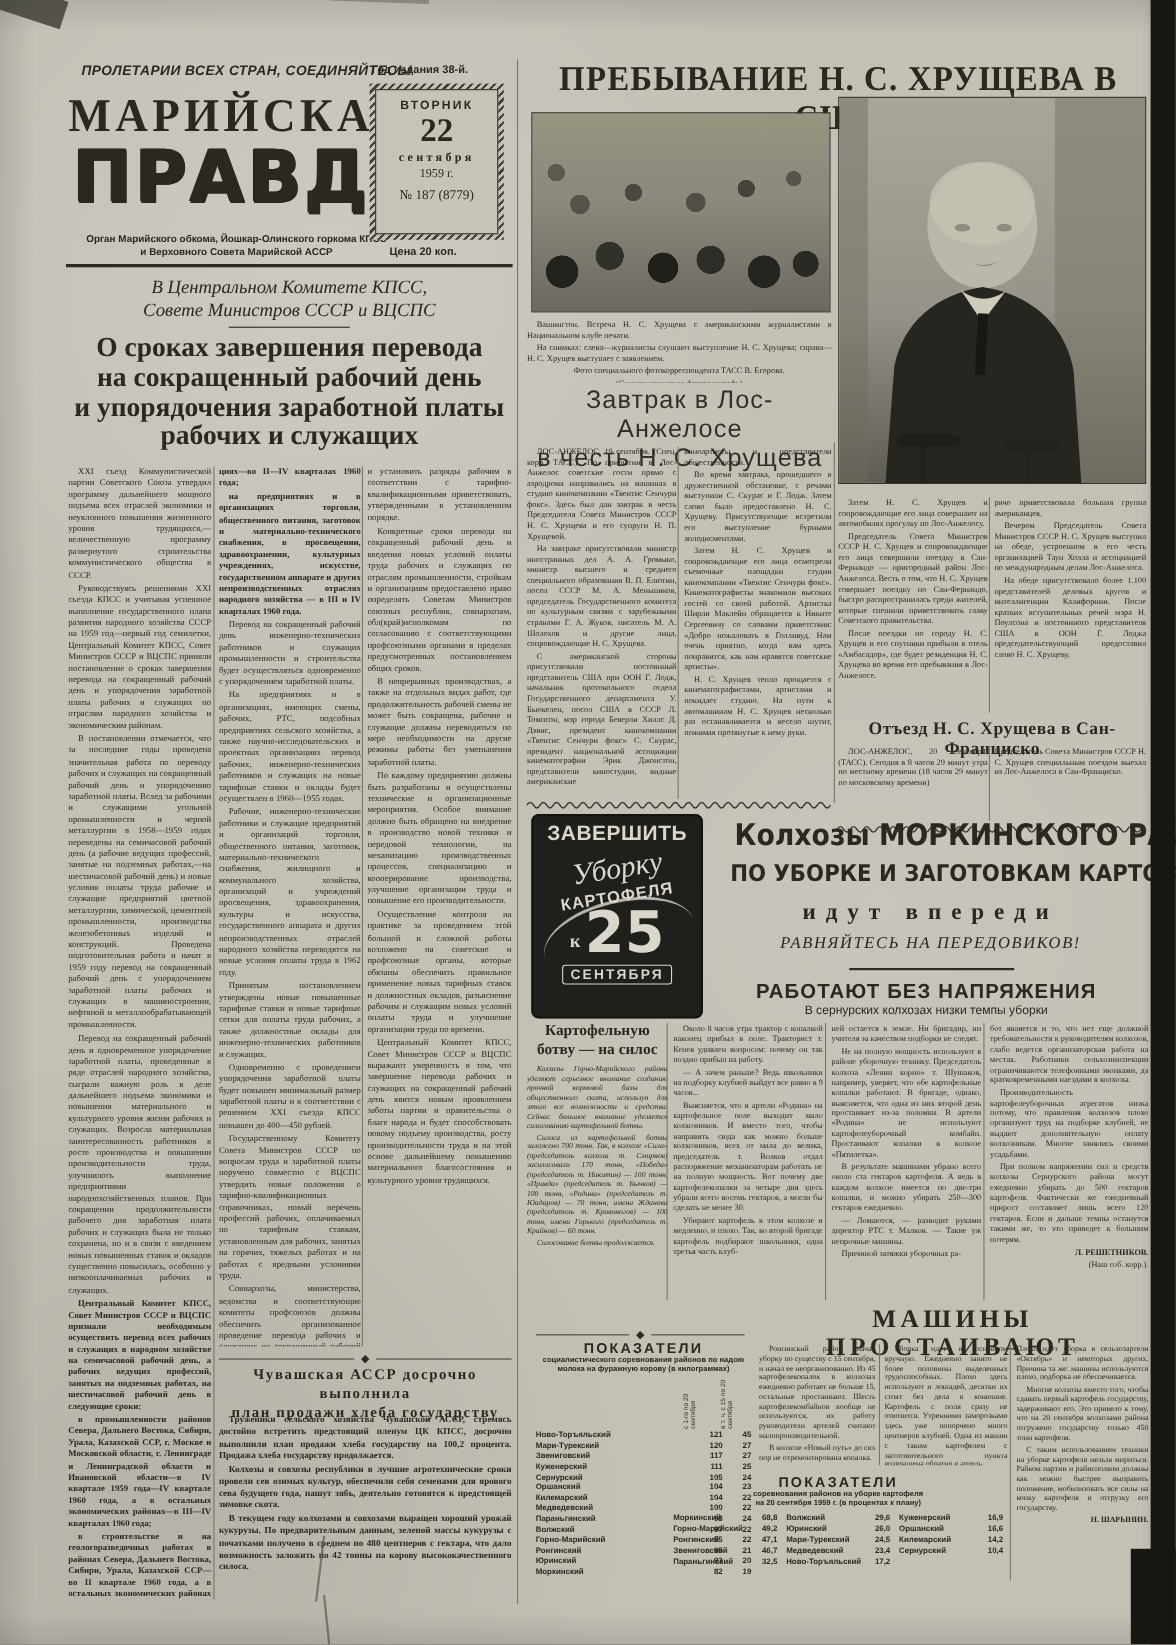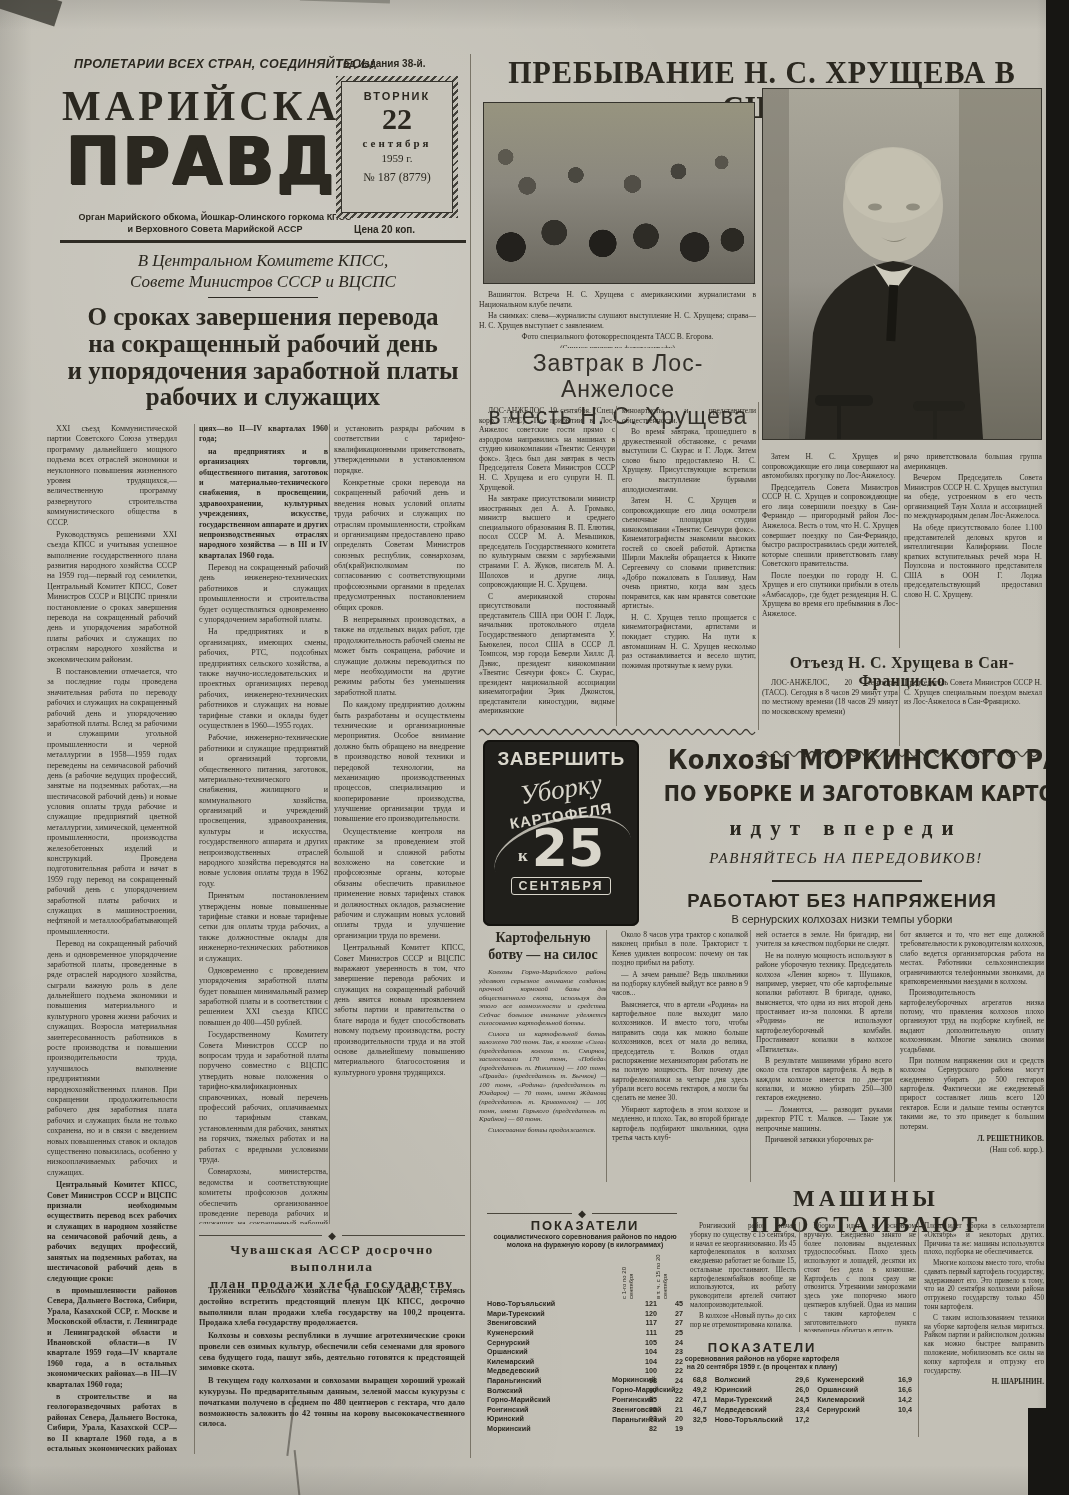--- a/index.html
+++ b/index.html
@@ -161,21 +161,21 @@
   </div>
   <div class="hrule" style="left:208px;top:297px;width:110px;height:1px;"></div>
   <div class="t lead-hl" style="left:60px;top:304px;width:406px;">
 
   <div>О сроках завершения перевода</div>
       <div>на сокращенный рабочий день</div>
       <div>и упорядочения заработной платы</div>
       <div>рабочих и служащих</div>
     </div>
 
-  <div class="col lead-col" style="left:47px;top:424px;width:130px;height:1030px;">
+  <div class="col lead-col" style="left:62px;top:424px;width:130px;height:1030px;">
 
   <p class="par">XXI съезд Коммунистической партии Советского Союза утвердил программу дальнейшего мощного подъема всех отраслей экономики и неуклонного повышения жизненного уровня трудящихся,—величественную программу развернутого строительства коммунистического общества в СССР.</p>
       <p class="par">Руководствуясь решениями XXI съезда КПСС и учитывая успешное выполнение государственного плана развития народного хозяйства СССР на 1959 год—первый год семилетки, Центральный Комитет КПСС, Совет Министров СССР и ВЦСПС приняли постановление о сроках завершения перевода на сокращенный рабочий день и упорядочения заработной платы рабочих и служащих по отраслям народного хозяйства и экономическим районам.</p>
       <p class="par">В постановлении отмечается, что за последние годы проведена значительная работа по переводу рабочих и служащих на сокращенный рабочий день и упорядочению заработной платы. Вслед за рабочими и служащими угольной промышленности и черной металлургии в 1958—1959 годах переведены на семичасовой рабочий день (а рабочие ведущих профессий, занятые на подземных работах,—на шестичасовой рабочий день) и новые условия оплаты труда рабочие и служащие предприятий цветной металлургии, химической, цементной промышленности, производства железобетонных изделий и конструкций. Проведена подготовительная работа и начат в 1959 году перевод на сокращенный рабочий день с упорядочением заработной платы рабочих и служащих в машиностроении, нефтяной и металлообрабатывающей промышленности.</p>
       <p class="par">Перевод на сокращенный рабочий день и одновременное упорядочение заработной платы, проведенные в ряде отраслей народного хозяйства, сыграли важную роль в деле дальнейшего подъема экономики и повышения материального и культурного уровня жизни рабочих и служащих. Возросла материальная заинтересованность работников в росте производства и повышении производительности труда, улучшилось выполнение предприятиями народнохозяйственных планов. При сокращении продолжительности рабочего дня заработная плата рабочих и служащих была не только сохранена, но и в связи с введением новых повышенных ставок и окладов существенно повысилась, особенно у низкооплачиваемых рабочих и служащих.</p>
       <p class="par b">Центральный Комитет КПСС, Совет Министров СССР и ВЦСПС признали необходимым осуществить перевод всех рабочих и служащих в народном хозяйстве на семичасовой рабочий день, а рабочих ведущих профессий, занятых на подземных работах, на шестичасовой рабочий день в следующие сроки:</p>
       <p class="par b">в промышленности районов Севера, Дальнего Востока, Сибири, Урала, Казахской ССР, г. Москве и Московской области, г. Ленинграде и Ленинградской области и Ивановской области—в IV квартале 1959 года—IV квартале 1960 года, а в остальных экономических районах—в III—IV кварталах 1960 года;</p>
       <p class="par b">в строительстве и на геологоразведочных работах в районах Севера, Дальнего Востока, Сибири, Урала, Казахской ССР—во II квартале 1960 года, а в остальных экономических районах—в IV квартале 1959 года—IV квартале 1960 года;</p>
     </div>
   <div class="col lead-col" style="left:199px;top:424px;width:129px;height:800px;">

